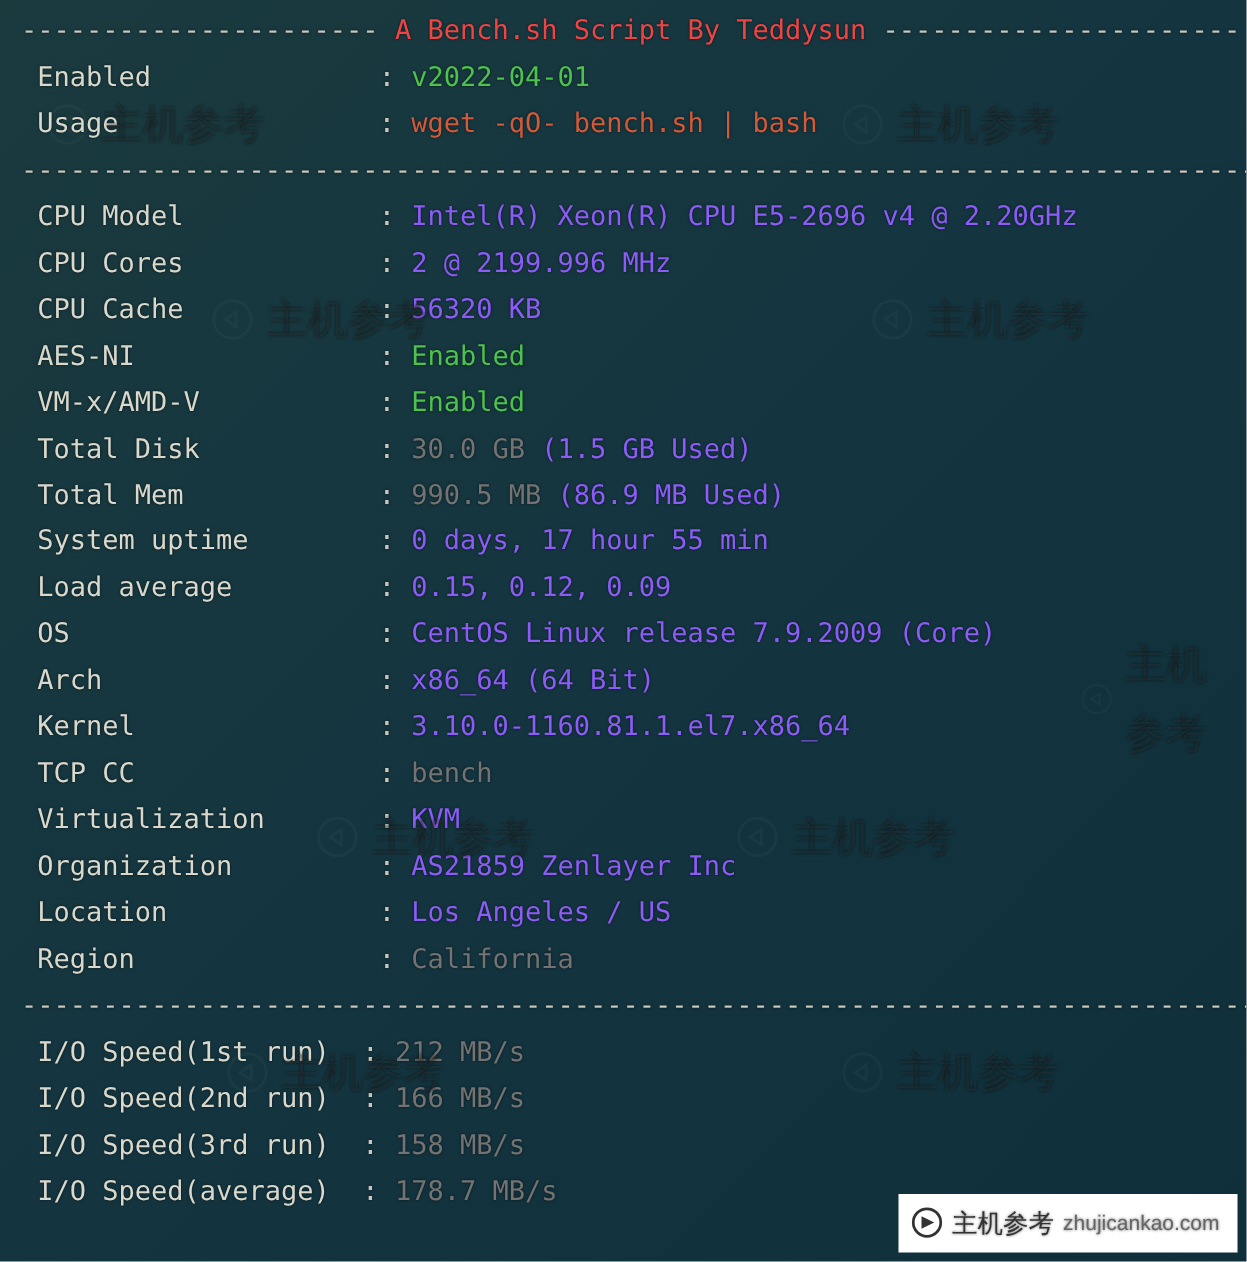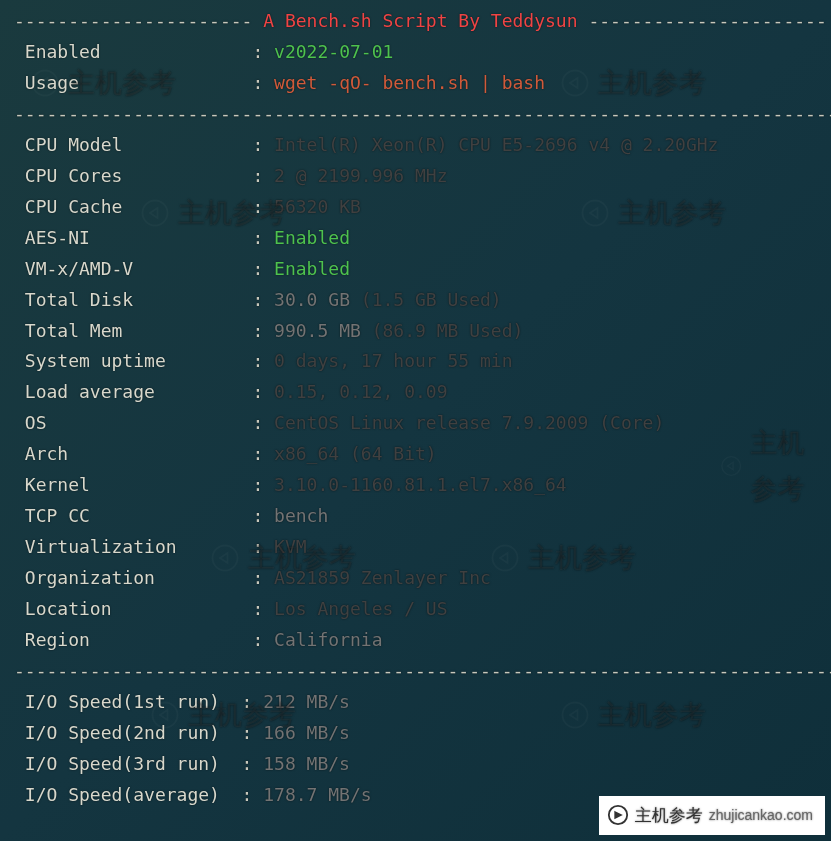--- a/index.html
+++ b/index.html
@@ -15,21 +15,21 @@
     padding:6px 10px 6px 14px;
     line-height:1.72;
     text-shadow:0 0 2px rgba(0,0,0,.6);
   }
   .row{white-space:pre}
   .label{color:#d8d8cc}
   .wht{color:#ef4444}
   .dash{color:#c8c8bc}
   .sep{color:#c8c8bc}
   .green{color:#4ec24e}
-  .cyan{color:#404040}
+  .cyan{color:#8b5cf6}
   .yellow{color:#737373}
   .red{color:#d05a3a}
   .grey{color:#b0b0a4}
   .wm{
     position:absolute;color:rgba(255,255,255,.06);
     font-size:27px;font-family:sans-serif;display:flex;align-items:center;gap:8px;
     pointer-events:none;font-weight:400;
   }
   .wm svg{width:30px;height:30px;opacity:.5}
   .wmtxt{font-size:27px}
@@ -123,21 +123,21 @@
     </svg>
   <div>
       <div class="wmtxt">主机参考</div>
     </div>
 </div>
 
 <div>
 
 <div class="row"><span class="dash">----------------------</span><span class="wht"> A Bench.sh Script By Teddysun </span><span class="dash">----------------------</span></div>
 
-<div class="row"><span class="label"> Enabled              </span><span class="sep">: </span><span class="green">v2022-07-01</span></div>
+<div class="row"><span class="label"> Enabled              </span><span class="sep">: </span><span class="green">v2022-04-01</span></div>
 <div class="row"><span class="label"> Usage                </span><span class="sep">: </span><span class="red">wget -qO- bench.sh | bash</span></div>
 
 <div class="row dash">-----------------------------------------------------------------------------</div>
 
 <div class="row"><span class="label"> CPU Model            </span><span class="sep">: </span><span class="cyan">Intel(R) Xeon(R) CPU E5-2696 v4 @ 2.20GHz</span></div>
 <div class="row"><span class="label"> CPU Cores            </span><span class="sep">: </span><span class="cyan">2 @ 2199.996 MHz</span></div>
 <div class="row"><span class="label"> CPU Cache            </span><span class="sep">: </span><span class="cyan">56320 KB</span></div>
 <div class="row"><span class="label"> AES-NI               </span><span class="sep">: </span><span class="green">Enabled</span></div>
 <div class="row"><span class="label"> VM-x/AMD-V           </span><span class="sep">: </span><span class="green">Enabled</span></div>
 <div class="row"><span class="label"> Total Disk           </span><span class="sep">: </span><span class="yellow">30.0 GB</span><span class="grey"> </span><span class="cyan">(1.5 GB Used)</span></div>

